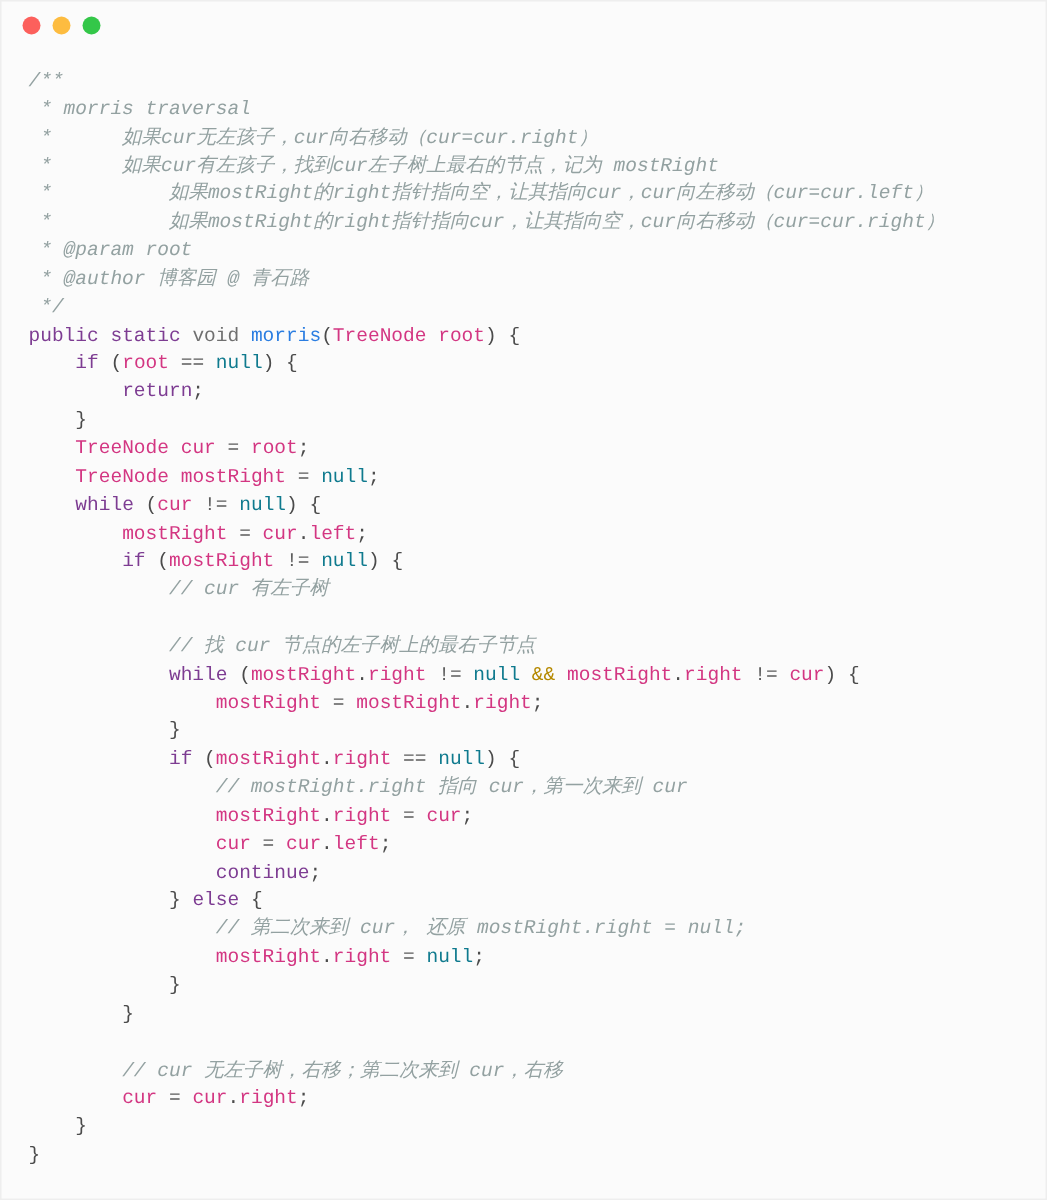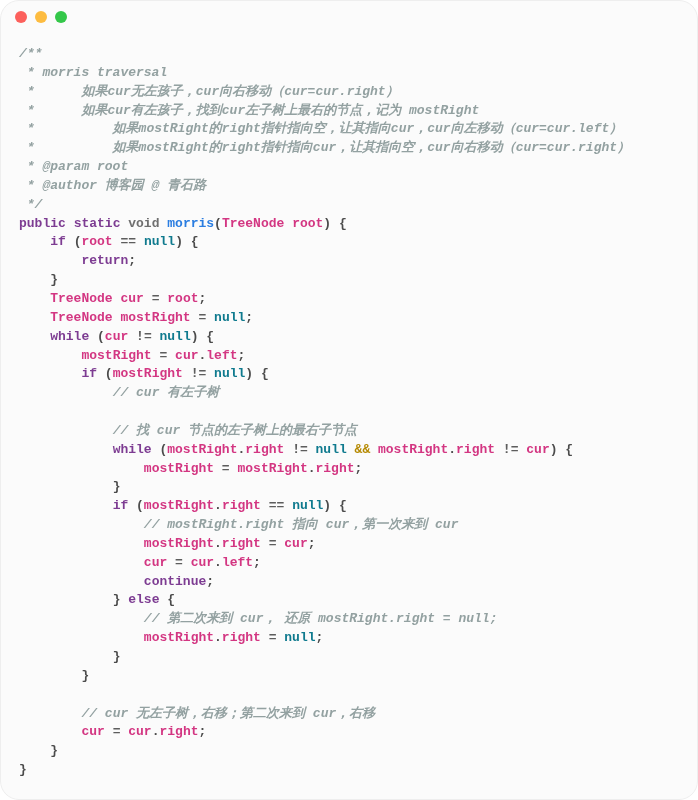--- a/index.html
+++ b/index.html
@@ -23,28 +23,27 @@
     margin: 0;
     padding: 0;
     background: #ffffff;
   }
 
   .window {
     width: 698px;
     height: 800px;
     background: var(--bg);
     border: 1px solid #eee;
-    border-radius: 19px;
+    border-radius: 0;
     box-sizing: border-box;
     overflow: hidden;
     font-family: ui-monospace, SFMono-Regular, "SF Mono", Menlo, Consolas, "Liberation Mono", monospace;
     font-size: 13px;
     line-height: 1.45;
     position: relative;
-    font-weight: bold;
   }
 
   .titlebar {
     height: 32px;
     display: flex;
     align-items: center;
     padding: 0 14px;
     gap: 8px;
   }
   .dot {

